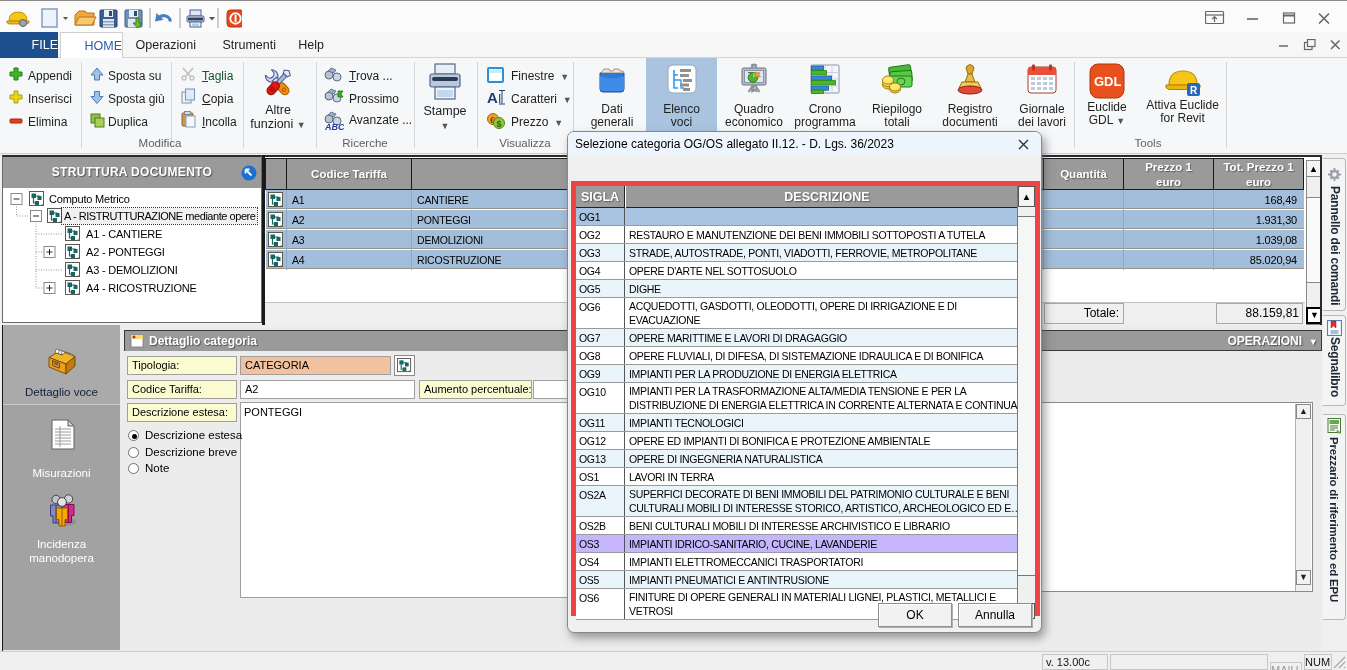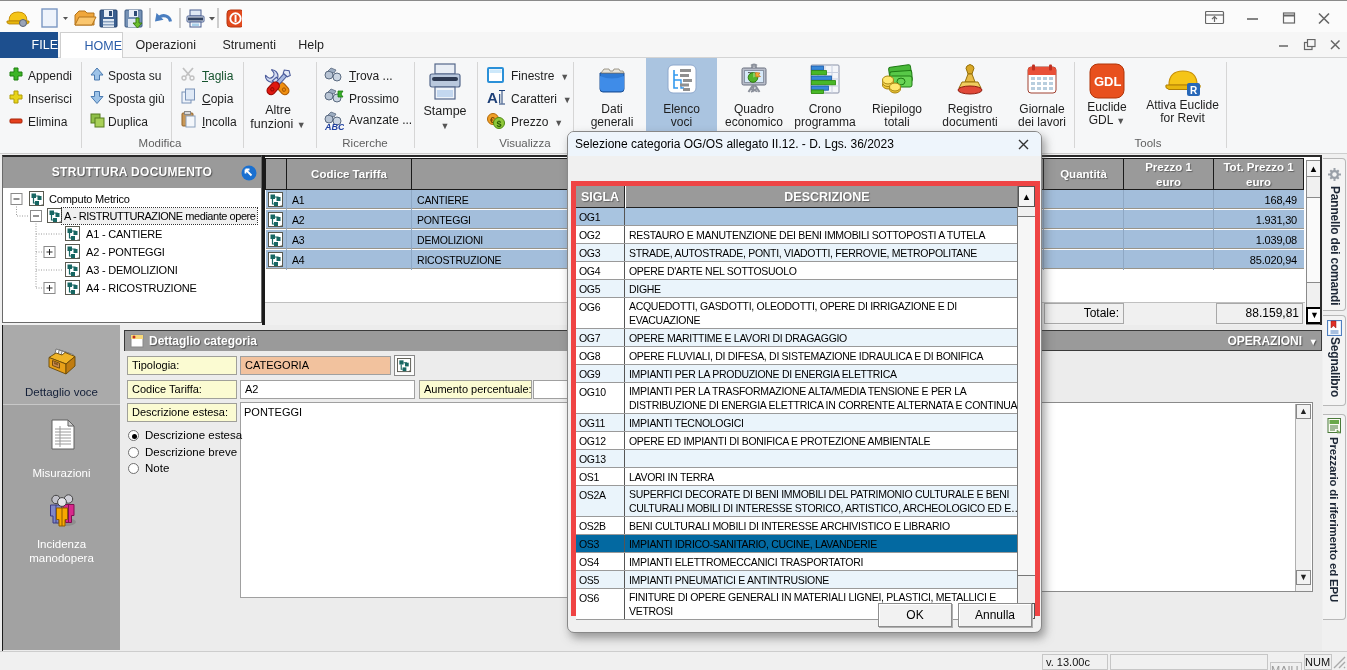--- a/index.html
+++ b/index.html
@@ -647,34 +647,35 @@
         <div class="drow" style="top:228px;height:18px;background:#eaf4fb">
           <div class="dsig">OG11</div>
           <div class="ddes" style="padding-top:3px">IMPIANTI TECNOLOGICI</div>
         </div>
         <div class="drow" style="top:246px;height:18px;background:#fff">
           <div class="dsig">OG12</div>
           <div class="ddes" style="padding-top:3px">OPERE ED IMPIANTI DI BONIFICA E PROTEZIONE AMBIENTALE</div>
         </div>
         <div class="drow" style="top:264px;height:18px;background:#eaf4fb">
           <div class="dsig">OG13</div>
+          <div class="ddes" style="padding-top:3px">OPERE DI INGEGNERIA NATURALISTICA</div>
         </div>
         <div class="drow" style="top:282px;height:18px;background:#fff">
           <div class="dsig">OS1</div>
           <div class="ddes" style="padding-top:3px">LAVORI IN TERRA</div>
         </div>
         <div class="drow" style="top:300px;height:31px;background:#eaf4fb">
           <div class="dsig">OS2A</div>
           <div class="ddes" style="padding-top:2px">SUPERFICI DECORATE DI BENI IMMOBILI DEL PATRIMONIO CULTURALE E BENI<br>CULTURALI MOBILI DI INTERESSE STORICO, ARTISTICO, ARCHEOLOGICO ED E…</div>
         </div>
         <div class="drow" style="top:331px;height:18px;background:#fff">
           <div class="dsig">OS2B</div>
           <div class="ddes" style="padding-top:3px">BENI CULTURALI MOBILI DI INTERESSE ARCHIVISTICO E LIBRARIO</div>
         </div>
-        <div class="drow" style="top:349px;height:18px;background:#0369a1">
+        <div class="drow" style="top:349px;height:18px;background:#c4b5fd">
           <div class="dsig">OS3</div>
           <div class="ddes" style="padding-top:3px">IMPIANTI IDRICO-SANITARIO, CUCINE, LAVANDERIE</div>
         </div>
         <div class="drow" style="top:367px;height:18px;background:#fff">
           <div class="dsig">OS4</div>
           <div class="ddes" style="padding-top:3px">IMPIANTI ELETTROMECCANICI TRASPORTATORI</div>
         </div>
         <div class="drow" style="top:385px;height:18px;background:#eaf4fb">
           <div class="dsig">OS5</div>
           <div class="ddes" style="padding-top:3px">IMPIANTI PNEUMATICI E ANTINTRUSIONE</div>

